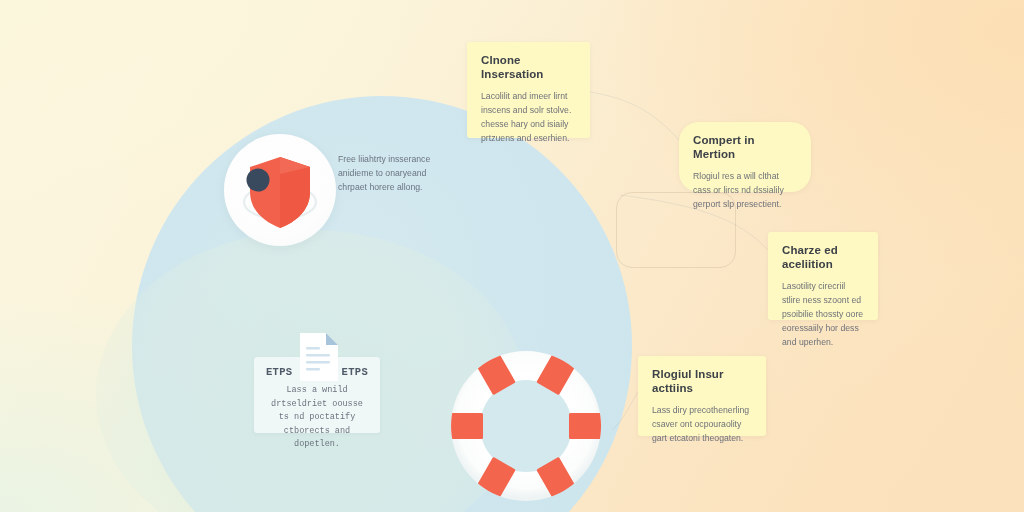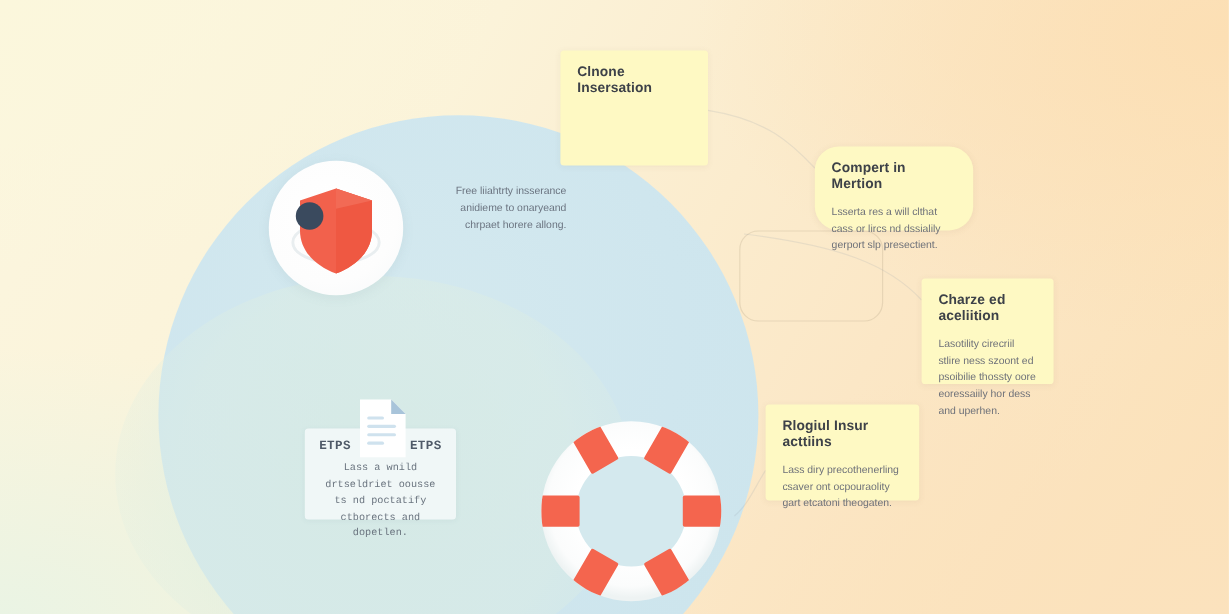--- a/index.html
+++ b/index.html
@@ -60,26 +60,26 @@
   .card .c-body{
     font-size:8.7px;
     color:#6e7179;
     line-height:1.62;
     margin:0;
   }
 
   #card-1{left:467px;top:42px;width:123px;height:96px;}
   #card-2{left:679px;top:122px;width:132px;height:70px;border-radius:20px;}
   #card-3{left:768px;top:232px;width:110px;height:88px;}
-  #card-4{left:638px;top:337px;width:128px;height:80px;}
+  #card-4{left:638px;top:356px;width:128px;height:80px;}
 
   
   #lead-text{
-    position:absolute;left:354px;top:152px;width:118px;
-    font-size:8.7px;color:#6b7480;line-height:1.62;text-align:right;
+    position:absolute;left:338px;top:152px;width:118px;
+    font-size:8.7px;color:#6b7480;line-height:1.62;
   }
 
   
   #doc-card{
     position:absolute;left:254px;top:357px;width:126px;height:76px;
     background:rgba(246,250,251,.80);
     border-radius:3px;
     padding:9px 12px 10px 12px;box-sizing:border-box;
     box-shadow:0 1px 4px rgba(90,120,130,.06);
     font-family:Liberation Mono, monospace;
@@ -142,25 +142,26 @@
       <path d="M56 23 L86 33 L86 58 C86 76 72 88 56 94 Z" fill="#ef5842"></path>
       <path d="M56 23 L86 33 L56 40 Z" fill="#f47a66" opacity=".55"></path>
       <circle cx="34" cy="46" r="11.5" fill="#3a4a5e"></circle>
     </svg>
   </div>
 
   <div id="lead-text">Free liiahtrty insserance anidieme to onaryeand chrpaet horere allong.</div>
 
   <div class="card" id="card-1">
     <p class="c-title">Clnone Insersation</p>
+    <p class="c-body">Lacolilit and imeer lirnt inscens and solr stolve. chesse hary ond isiaily prtzuens and eserhien.</p>
   </div>
 
   <div class="card" id="card-2">
     <p class="c-title">Compert in Mertion</p>
-    <p class="c-body">Lsserta res a will clthat cass or lircs nd dssialily gerport slp presectient.</p>
+    <p class="c-body">Rlogiul res a will clthat cass or lircs nd dssialily gerport slp presectient.</p>
   </div>
 
   <div class="card" id="card-3">
     <p class="c-title">Charze ed aceliition</p>
     <p class="c-body">Lasotility cirecriil stlire ness szoont ed psoibilie thossty oore eoressaiily hor dess and uperhen.</p>
   </div>
 
   <div class="card" id="card-4">
     <p class="c-title">Rlogiul Insur acttiins</p>
     <p class="c-body">Lass diry precothenerling csaver ont ocpouraolity gart etcatoni theogaten.</p>

